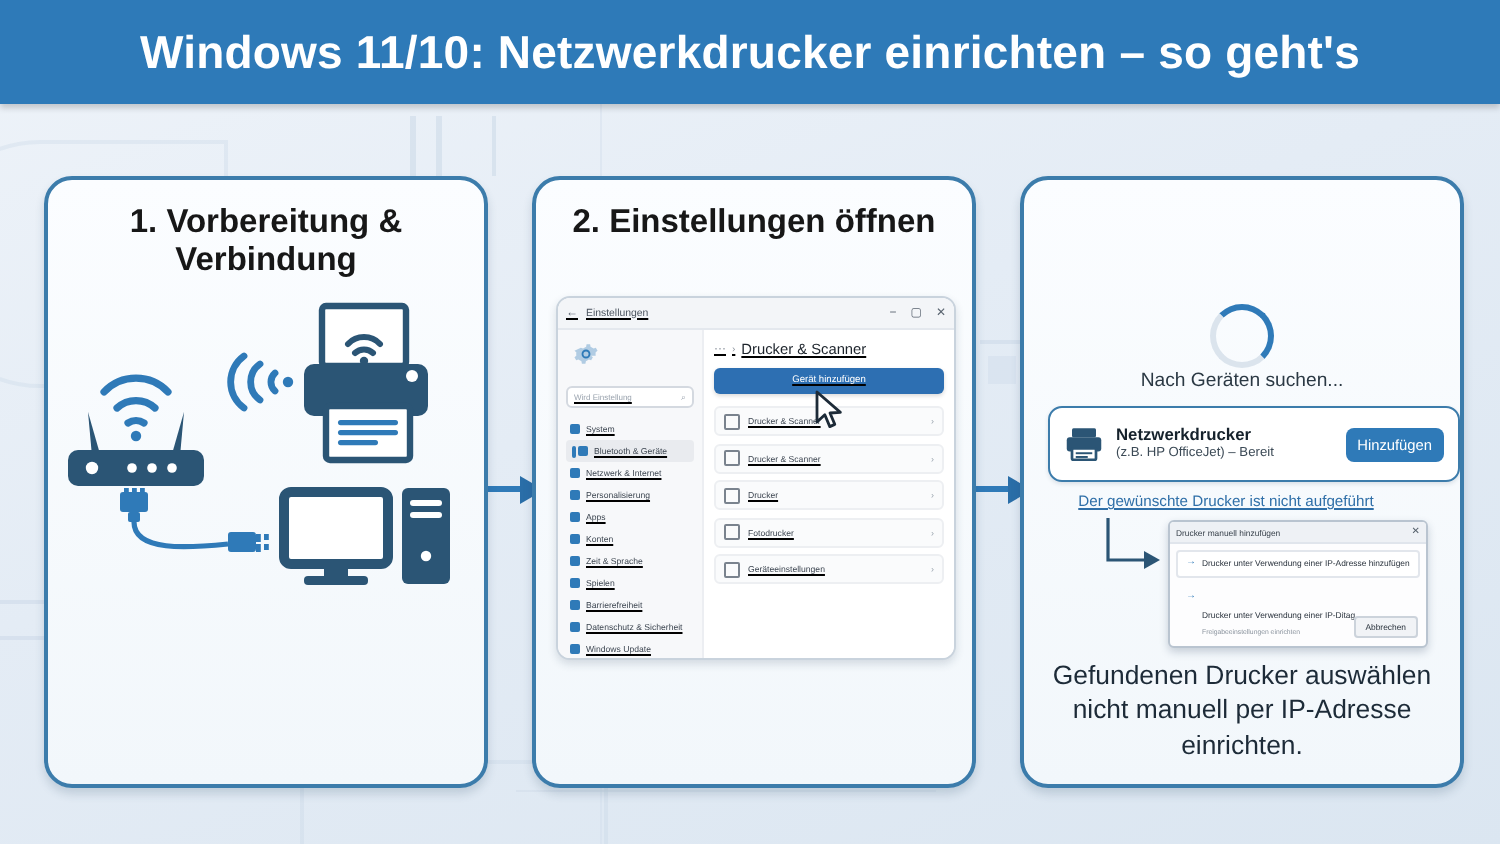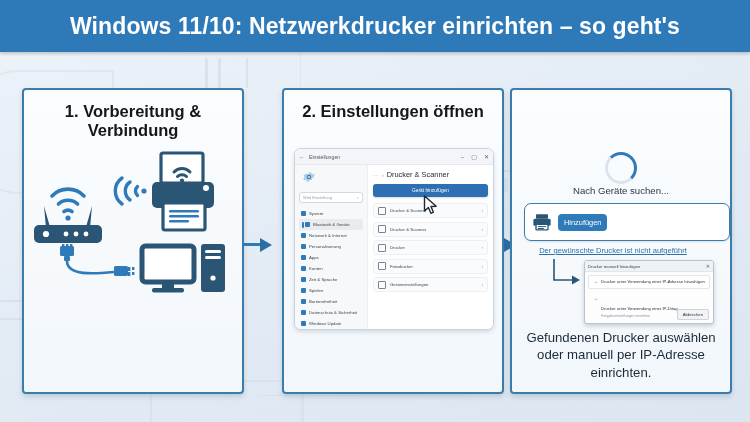--- a/index.html
+++ b/index.html
@@ -33,26 +33,26 @@
   .titlebar .t{
     color:#ffffff;font-size:23px;font-weight:bold;letter-spacing:.1px;
     white-space:nowrap;
   }
 
   
   .panel{
     position:absolute;top:88px;height:302px;
     background:linear-gradient(180deg,#fbfdff 0%,#f2f7fb 100%);
     border:2px solid #3c7cab;
-    border-radius:4px;
+    border-radius:14px;
     box-shadow:0 3px 5px rgba(40,70,100,.18);
     overflow:hidden;
   }
   #p1{left:22px;width:218px;}
-  #p2{left:282px;width:218px;}
+  #p2{left:266px;width:218px;}
   #p3{left:510px;width:218px;}
 
   .ph{
     text-align:center;color:#171717;font-weight:bold;font-size:16.5px;
     line-height:1.16;margin-top:12px;padding:0 6px;
   }
   .pc{
     position:absolute;left:0;right:0;bottom:10px;
     text-align:center;color:#1d2b38;font-size:13.2px;line-height:1.35;
     padding:0 8px;
@@ -69,21 +69,21 @@
   #a1{left:240px;width:30px;height:14px;}
   #a2{left:484px;width:30px;height:14px;}
 
   
   .art1{position:absolute;left:0;right:0;top:58px;height:150px;}
 
   
   .win{
     position:absolute;left:10px;top:58px;width:198px;height:180px;
     background:#ffffff;border:1px solid #c9d3dd;border-radius:7px;
-    box-shadow:0 2px 4px rgba(35,60,90,.16);overflow:hidden;
+    box-shadow:0 2px 4px rgba(35,60,90,.16);overflow:hidden;text-decoration:underline;
   }
   .win-tb{height:15px;background:#f3f5f8;border-bottom:1px solid #e4e8ee;
     display:flex;align-items:center;padding:0 4px;position:relative;}
   .win-back{font-size:6px;color:#5a6470;margin-right:4px;}
   .win-title{font-size:5.2px;color:#4c5560;}
   .win-ctl{position:absolute;right:4px;top:0;height:15px;display:flex;align-items:center;gap:7px;}
   .win-ctl span{font-size:6px;color:#5a6470;line-height:1;}
   .win-body{display:flex;height:165px;}
   .win-side{width:64px;background:#f7f8fa;border-right:1px solid #eceef2;padding:3px 4px 0 4px;}
   .gear{width:14px;height:14px;margin:2px 0 4px 3px;}
@@ -399,30 +399,34 @@
       <svg class="cursor" viewBox="0 0 16 20">
         <path d="M1.5 1 L1.5 16 L5.4 12.4 L7.9 18.3 L10.4 17.2 L8 11.5 L13.2 11.2 Z" fill="#ffffff" stroke="#1d2b38" stroke-width="1.4" stroke-linejoin="round"></path>
       </svg>
     </div>
 
   </div>
 
   <div class="panel" id="p3">
 
     <div class="spinner"></div>
-    <div class="searching">Nach Geräte suchen...</div>
+    <div class="searching">Nach Geräten suchen...</div>
 
     <div class="devcard">
       <svg class="pico" viewBox="0 0 26 24">
         <rect x="5" y="1.5" width="16" height="6" rx="1" fill="#2b5575"></rect>
         <rect x="1.5" y="7.5" width="23" height="9.5" rx="2" fill="#2b5575"></rect>
         <rect x="5" y="15" width="16" height="7.5" rx="1" fill="#ffffff" stroke="#2b5575" stroke-width="1.8"></rect>
         <rect x="7.5" y="17.5" width="11" height="1.3" fill="#2b5575"></rect>
         <rect x="7.5" y="20" width="8" height="1.3" fill="#2b5575"></rect>
       </svg>
+      <div class="devtxt">
+        <div class="n">Netzwerkdrucker</div>
+        <div class="s">(z.B. HP OfficeJet) – Bereit</div>
+      </div>
       <div class="addsm">Hinzufügen</div>
     </div>
 
     <div class="nolink">Der gewünschte Drucker ist nicht aufgeführt</div>
 
     <svg class="elbow" viewBox="0 0 34 34">
       <path d="M4 1 L4 22 L23 22" fill="none" stroke="#2b5575" stroke-width="1.6"></path>
       <path d="M22 17.5 L30 22 L22 26.5 Z" fill="#2b5575"></path>
     </svg>
 
@@ -440,16 +444,16 @@
         <span>
           <span class="ot">Drucker unter Verwendung einer IP-Ditag</span>
           <span class="osub" style="display:block;">Freigabeeinstellungen einrichten</span>
         </span>
       </div>
       <div class="dlg-foot">
         <span class="b">Abbrechen</span>
       </div>
     </div>
 
-    <div class="pc">Gefundenen Drucker auswählen oder manuell per IP-Adresse einrichten.</div>
+    <div class="pc">Gefundenen Drucker auswählen nicht manuell per IP-Adresse einrichten.</div>
   </div>
 
 </div>
 
 </body></html>

